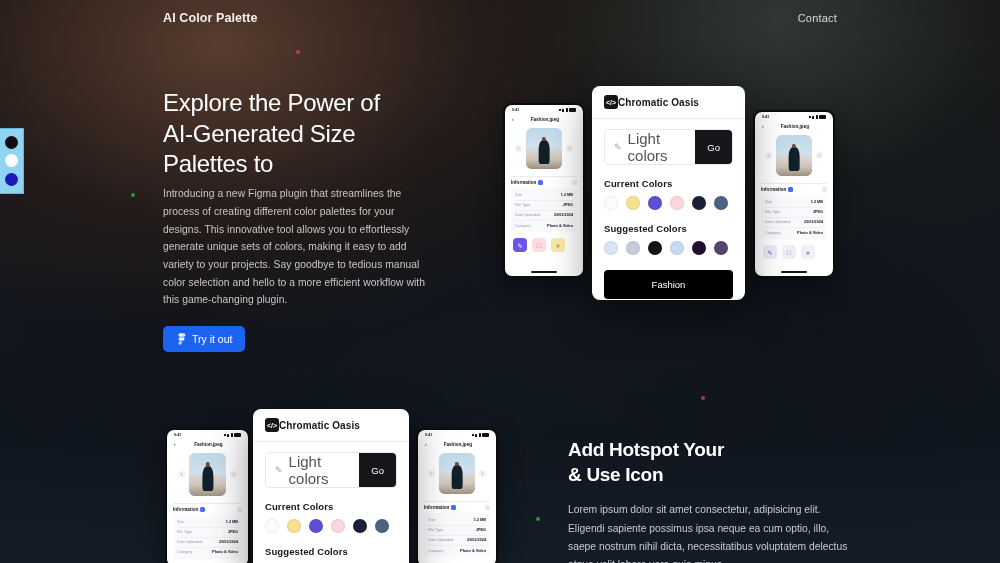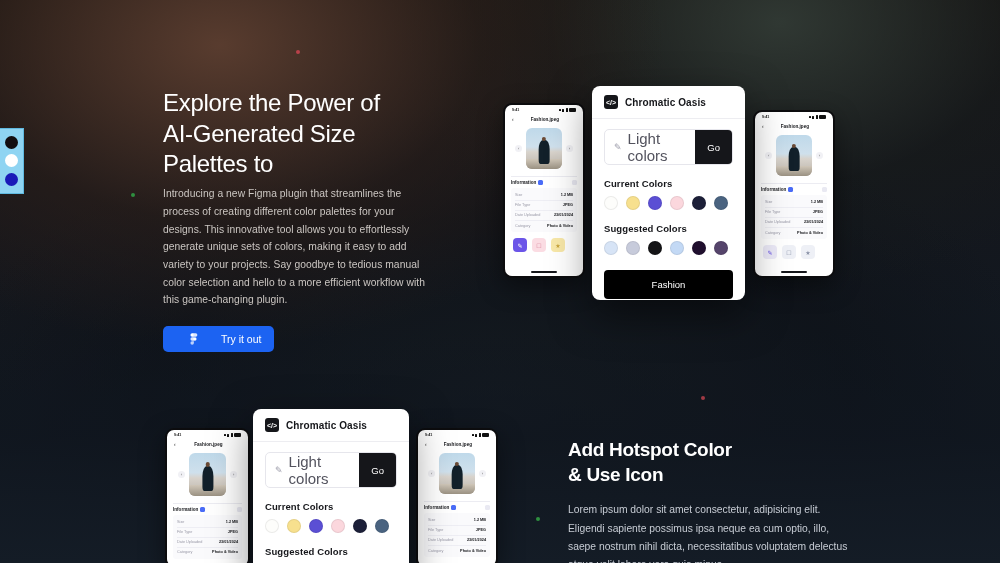--- a/index.html
+++ b/index.html
@@ -52,23 +52,23 @@
   .hero-copy { position: absolute; left: 163px; top: 88px; width: 275px; z-index: 20; }
   .hero-title {
     color: #ffffff; font-size: 24px; font-weight: normal;
     line-height: 1.28; letter-spacing: -0.3px;
   }
   .hero-para {
     margin-top: 5px; color: #cbc6c2; font-size: 10.3px;
     line-height: 1.72; letter-spacing: .05px; width: 268px;
   }
   .cta {
-    margin-top: 17px; display: inline-flex; align-items: center; gap: 23px;
+    margin-top: 17px; display: inline-flex; align-items: center; gap: 6px;
     background: #1c63f2; color: #ffffff; font-size: 10.5px;
-    padding: 7px 13px 7px 26px; border-radius: 5px; border: none;
+    padding: 7px 13px 7px 14px; border-radius: 5px; border: none;
     cursor: pointer;
   }
   .figma-glyph { display: inline-block; width: 9px; height: 12px; }
 
   
   .accent-dot { position: absolute; width: 4px; height: 4px; border-radius: 50%; z-index: 12; }
 
   
   .phone {
     position: absolute; background: #0c0c0e; border-radius: 9px;
@@ -156,21 +156,21 @@
     background: #15161a; border-radius: 1px;
   }
 
   
   .dialog {
     position: absolute; background: #ffffff; border-radius: 8px;
     z-index: 22; box-shadow: 0 14px 40px rgba(0,0,0,.5);
     overflow: hidden; display: flex; flex-direction: column;
   }
   .dlg-head {
-    display: flex; align-items: center; gap: 7px;
+    display: flex; align-items: center; gap: 0;
     padding: 9px 12px; border-bottom: 1px solid #ededf1;
   }
   .dlg-logo {
     width: 14px; height: 14px; border-radius: 3px; background: #15161a;
     color: #fff; font-size: 7px; display: flex;
     align-items: center; justify-content: center; font-weight: bold;
   }
   .dlg-title { font-size: 10px; color: #15161a; font-weight: bold; letter-spacing: .1px; }
   .dlg-body { padding: 10px 12px 12px; }
   .dlg-search {
@@ -205,20 +205,24 @@
   
   .bottom-copy { position: absolute; left: 568px; top: 438px; width: 290px; z-index: 20; }
   .bottom-title { color: #ffffff; font-size: 19px; font-weight: bold; line-height: 1.3; letter-spacing: -0.3px; }
   .bottom-para { margin-top: 14px; color: #c7ccd4; font-size: 10.3px; line-height: 1.78; width: 280px; }
 </style>
 </head>
 <body>
 
 <div class="page">
 
+  <div class="header">
+    <div class="brand">AI Color Palette</div>
+    <div class="nav-link">Contact</div>
+  </div>
 
   <div class="palette-widget">
     <div class="dot" style="background:#120d10"></div>
     <div class="dot" style="background:#ffffff"></div>
     <div class="dot" style="background:#1a1ab8"></div>
   </div>
 
   <div class="accent-dot" style="left:296px;top:50px;background:#b8414a"></div>
   <div class="accent-dot" style="left:131px;top:193px;background:#2f8f3f"></div>
   <div class="accent-dot" style="left:701px;top:396px;background:#a03a45"></div>
@@ -546,19 +550,19 @@
         <span class="swatch" style="background:#c3d9f5"></span>
         <span class="swatch" style="background:#200f2e"></span>
         <span class="swatch" style="background:#55446b"></span>
       </div>
 
     </div>
   </div>
 
   <div class="bottom-copy">
     <h2 class="bottom-title">
-      <span>Add Hotspot Color</span><br>
+      <span>Add Hotspot Your</span><br>
       <span>&amp; Use Icon</span>
     </h2>
     <p class="bottom-para">Lorem ipsum dolor sit amet consectetur, adipisicing elit. Eligendi sapiente possimus ipsa neque ea cum optio, illo, saepe nostrum nihil dicta, necessitatibus voluptatem delectus atque velit labore vero quia minus.</p>
   </div>
 
 </div>
 
 </body></html>

